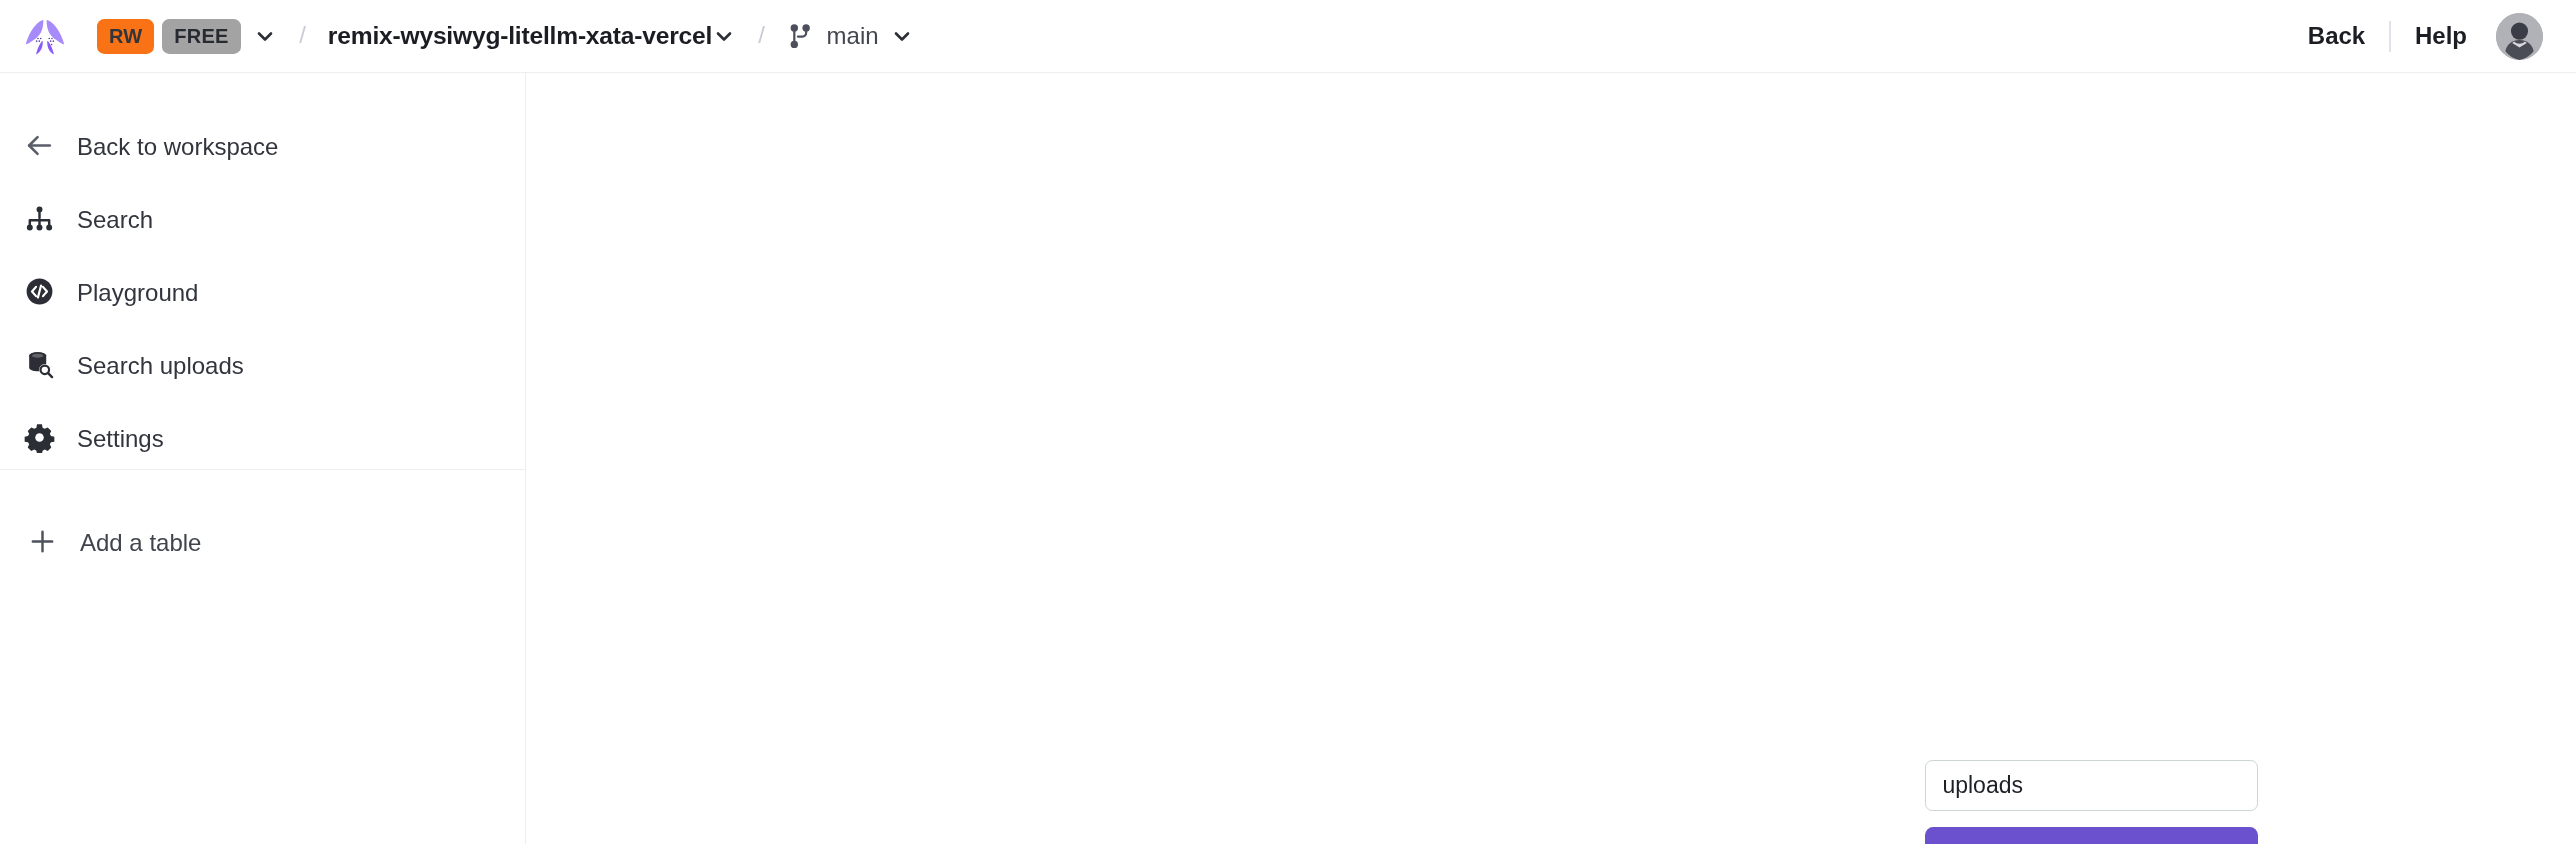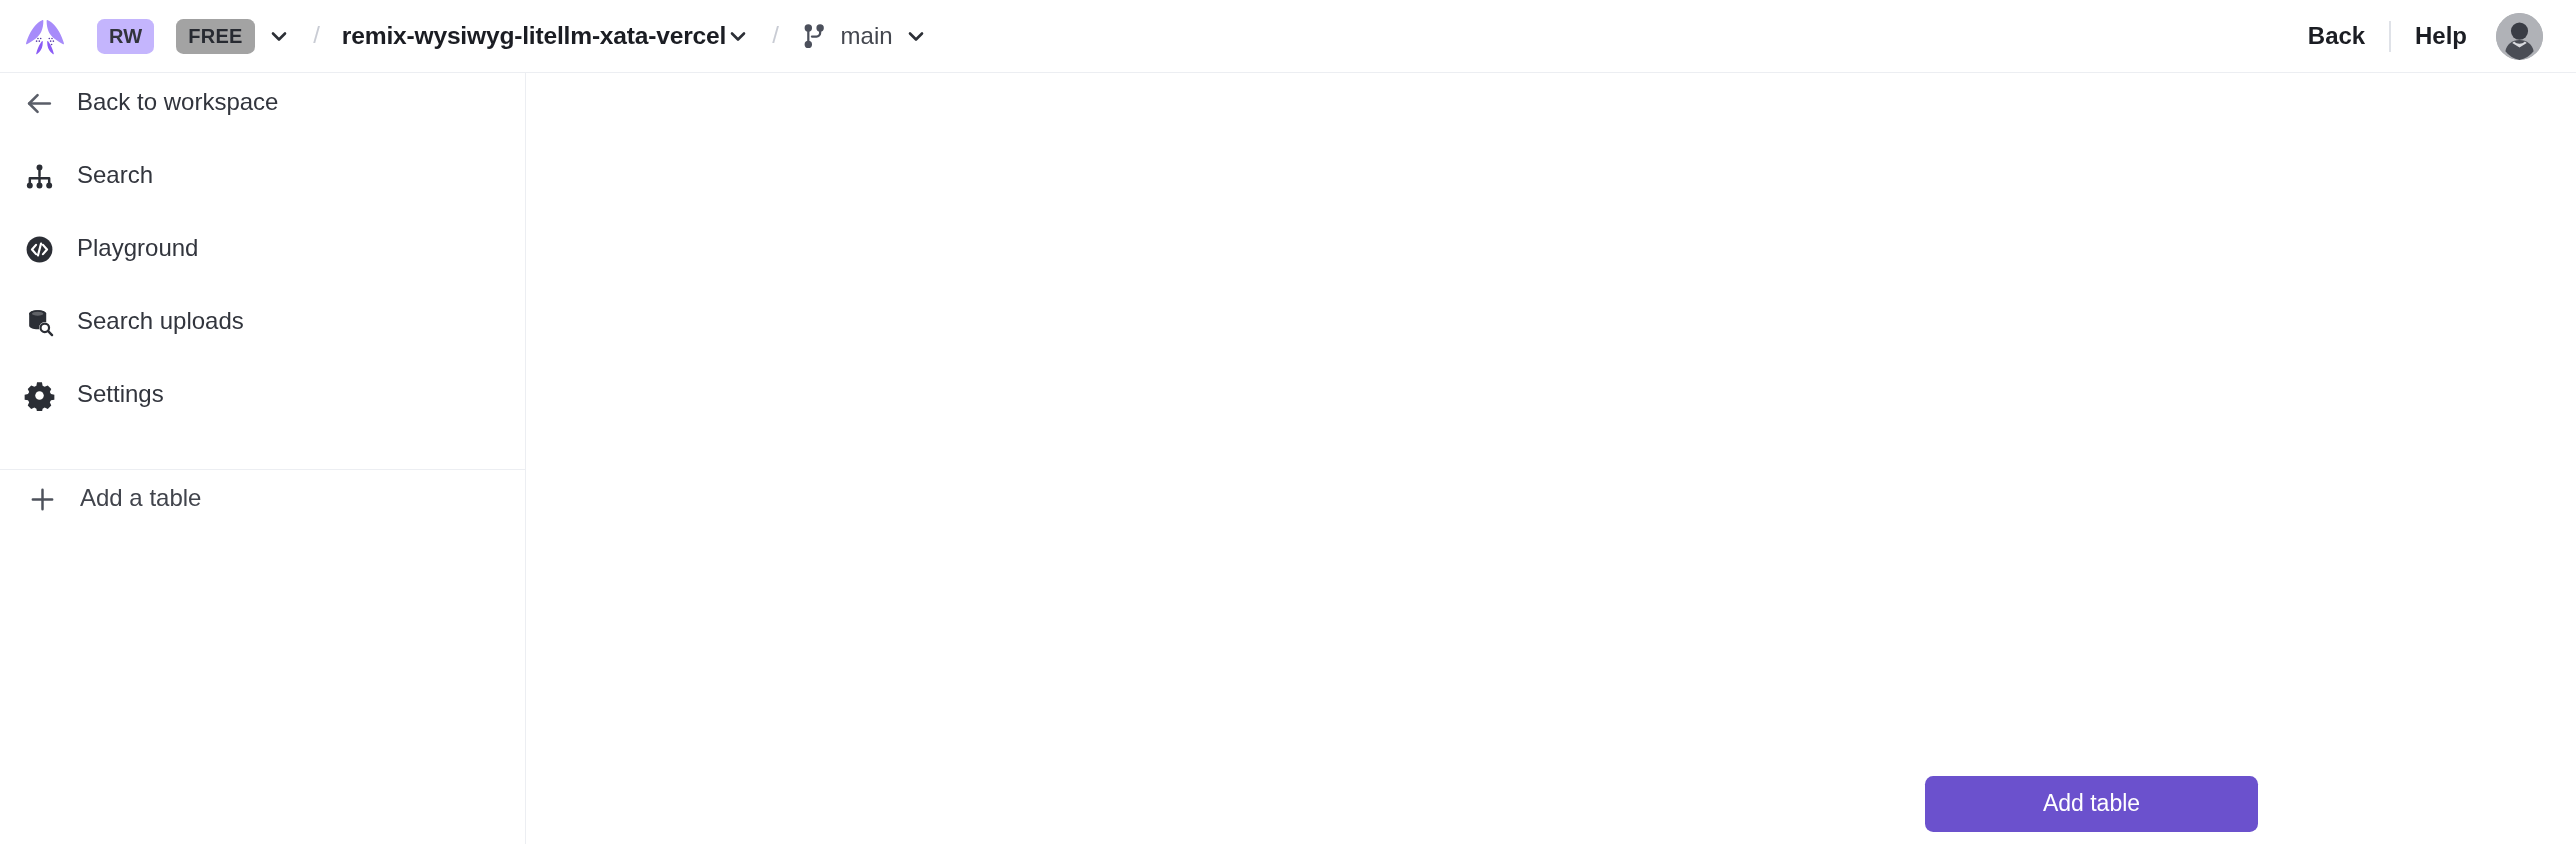--- a/index.html
+++ b/index.html
@@ -45,23 +45,23 @@
     justify-content: center;
     height: 35px;
     padding: 0 12px;
     border-radius: 7.3px;
     font-size: 20px;
     font-weight: 700;
     letter-spacing: 0.2px;
     flex: none;
   }
   .badge-rw {
-    background: #c4b5fd;
+    background: #f97316;
     color: #32343c;
-    margin-right: 22px;
+    margin-right: 8px;
   }
   .badge-free {
     background: #a3a3a3;
     color: #272a31;
     margin-right: 12.7px;
   }
 
   .chev {
     width: 24px;
     height: 24px;
@@ -154,21 +154,21 @@
   }
 
   .side-group { padding: 14.6px 0 16.4px 0; }
   .side-group.lower {
     border-top: 1.8px solid #eceef2;
     padding-top: 14px;
   }
 
   .side-item {
     display: flex;
-    align-items: flex-start;
+    align-items: flex-end;
     height: 73px;
     padding-left: 24px;
     cursor: pointer;
     text-decoration: none;
   }
   .side-item .si-icon {
     width: 31px;
     height: 31px;
     flex: none;
     margin-right: 22px;
@@ -388,17 +388,18 @@
               <path d="M12 4.5v15M4.5 12h15"></path>
             </svg>
         </span>
         <span class="si-label">Add a table</span>
       </a>
     </div>
   </div>
 
   <div class="main">
     <div class="add-table-form">
+      <input class="tbl-input" type="text" value="uploads" placeholder="Table name" style="">
       <button class="tbl-button">Add table</button>
     </div>
   </div>
 </div>
 
 
 </body></html>

